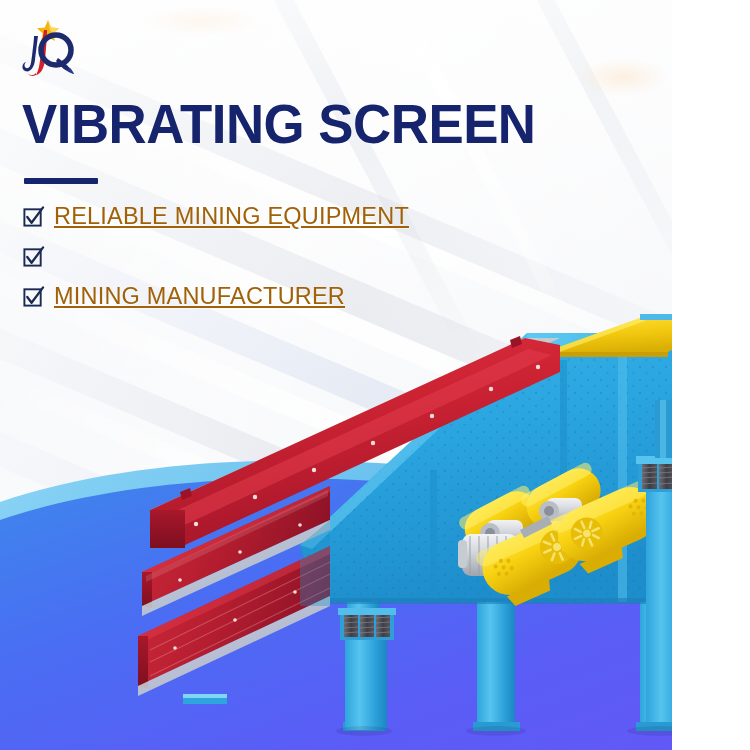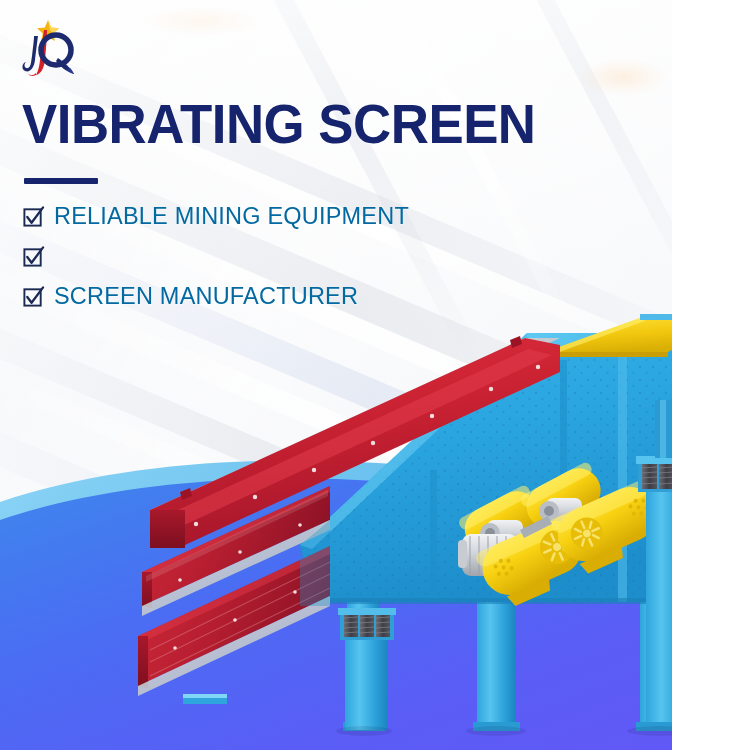--- a/index.html
+++ b/index.html
@@ -106,24 +106,25 @@
     align-items: center;
     gap: 9px;
     margin-bottom: 7px;
     height: 33px;
   }
   .cb { width: 23px; height: 23px; flex: 0 0 23px; display:block; }
   .bullet-text {
     font-size: 23.5px;
     font-weight: 500;
     letter-spacing: 0.2px;
-    color: #0369a1;
+    color: #a16207;
     white-space: nowrap;
     font-family: "Liberation Sans", sans-serif;
     text-shadow: 0 1px 1px rgba(255,255,255,0.55);
+    text-decoration: underline;
   }
 
   
   .machine {
     position: absolute;
     left: 0; top: 0;
     width: 750px; height: 750px;
     pointer-events: none;
   }
   .machine svg { display:block; width:750px; height:750px; }
@@ -556,18 +557,18 @@
         <rect x="2.5" y="4.5" width="17" height="17" fill="none" stroke="#1b2a55" stroke-width="2"></rect>
         <path d="M5.5,12.5 L10,18.5 L22,2.5" fill="none" stroke="#1b2a55" stroke-width="2.4" stroke-linecap="round" stroke-linejoin="round"></path>
       </svg>
     </div>
 
     <div class="bullet">
       <svg class="cb" viewBox="0 0 24 24" xmlns="http://www.w3.org/2000/svg">
         <rect x="2.5" y="4.5" width="17" height="17" fill="none" stroke="#1b2a55" stroke-width="2"></rect>
         <path d="M5.5,12.5 L10,18.5 L22,2.5" fill="none" stroke="#1b2a55" stroke-width="2.4" stroke-linecap="round" stroke-linejoin="round"></path>
       </svg>
-      <span class="bullet-text">SCREEN MANUFACTURER</span>
+      <span class="bullet-text">MINING MANUFACTURER</span>
     </div>
 
   </div>
 
 </div>
 
 </body></html>

